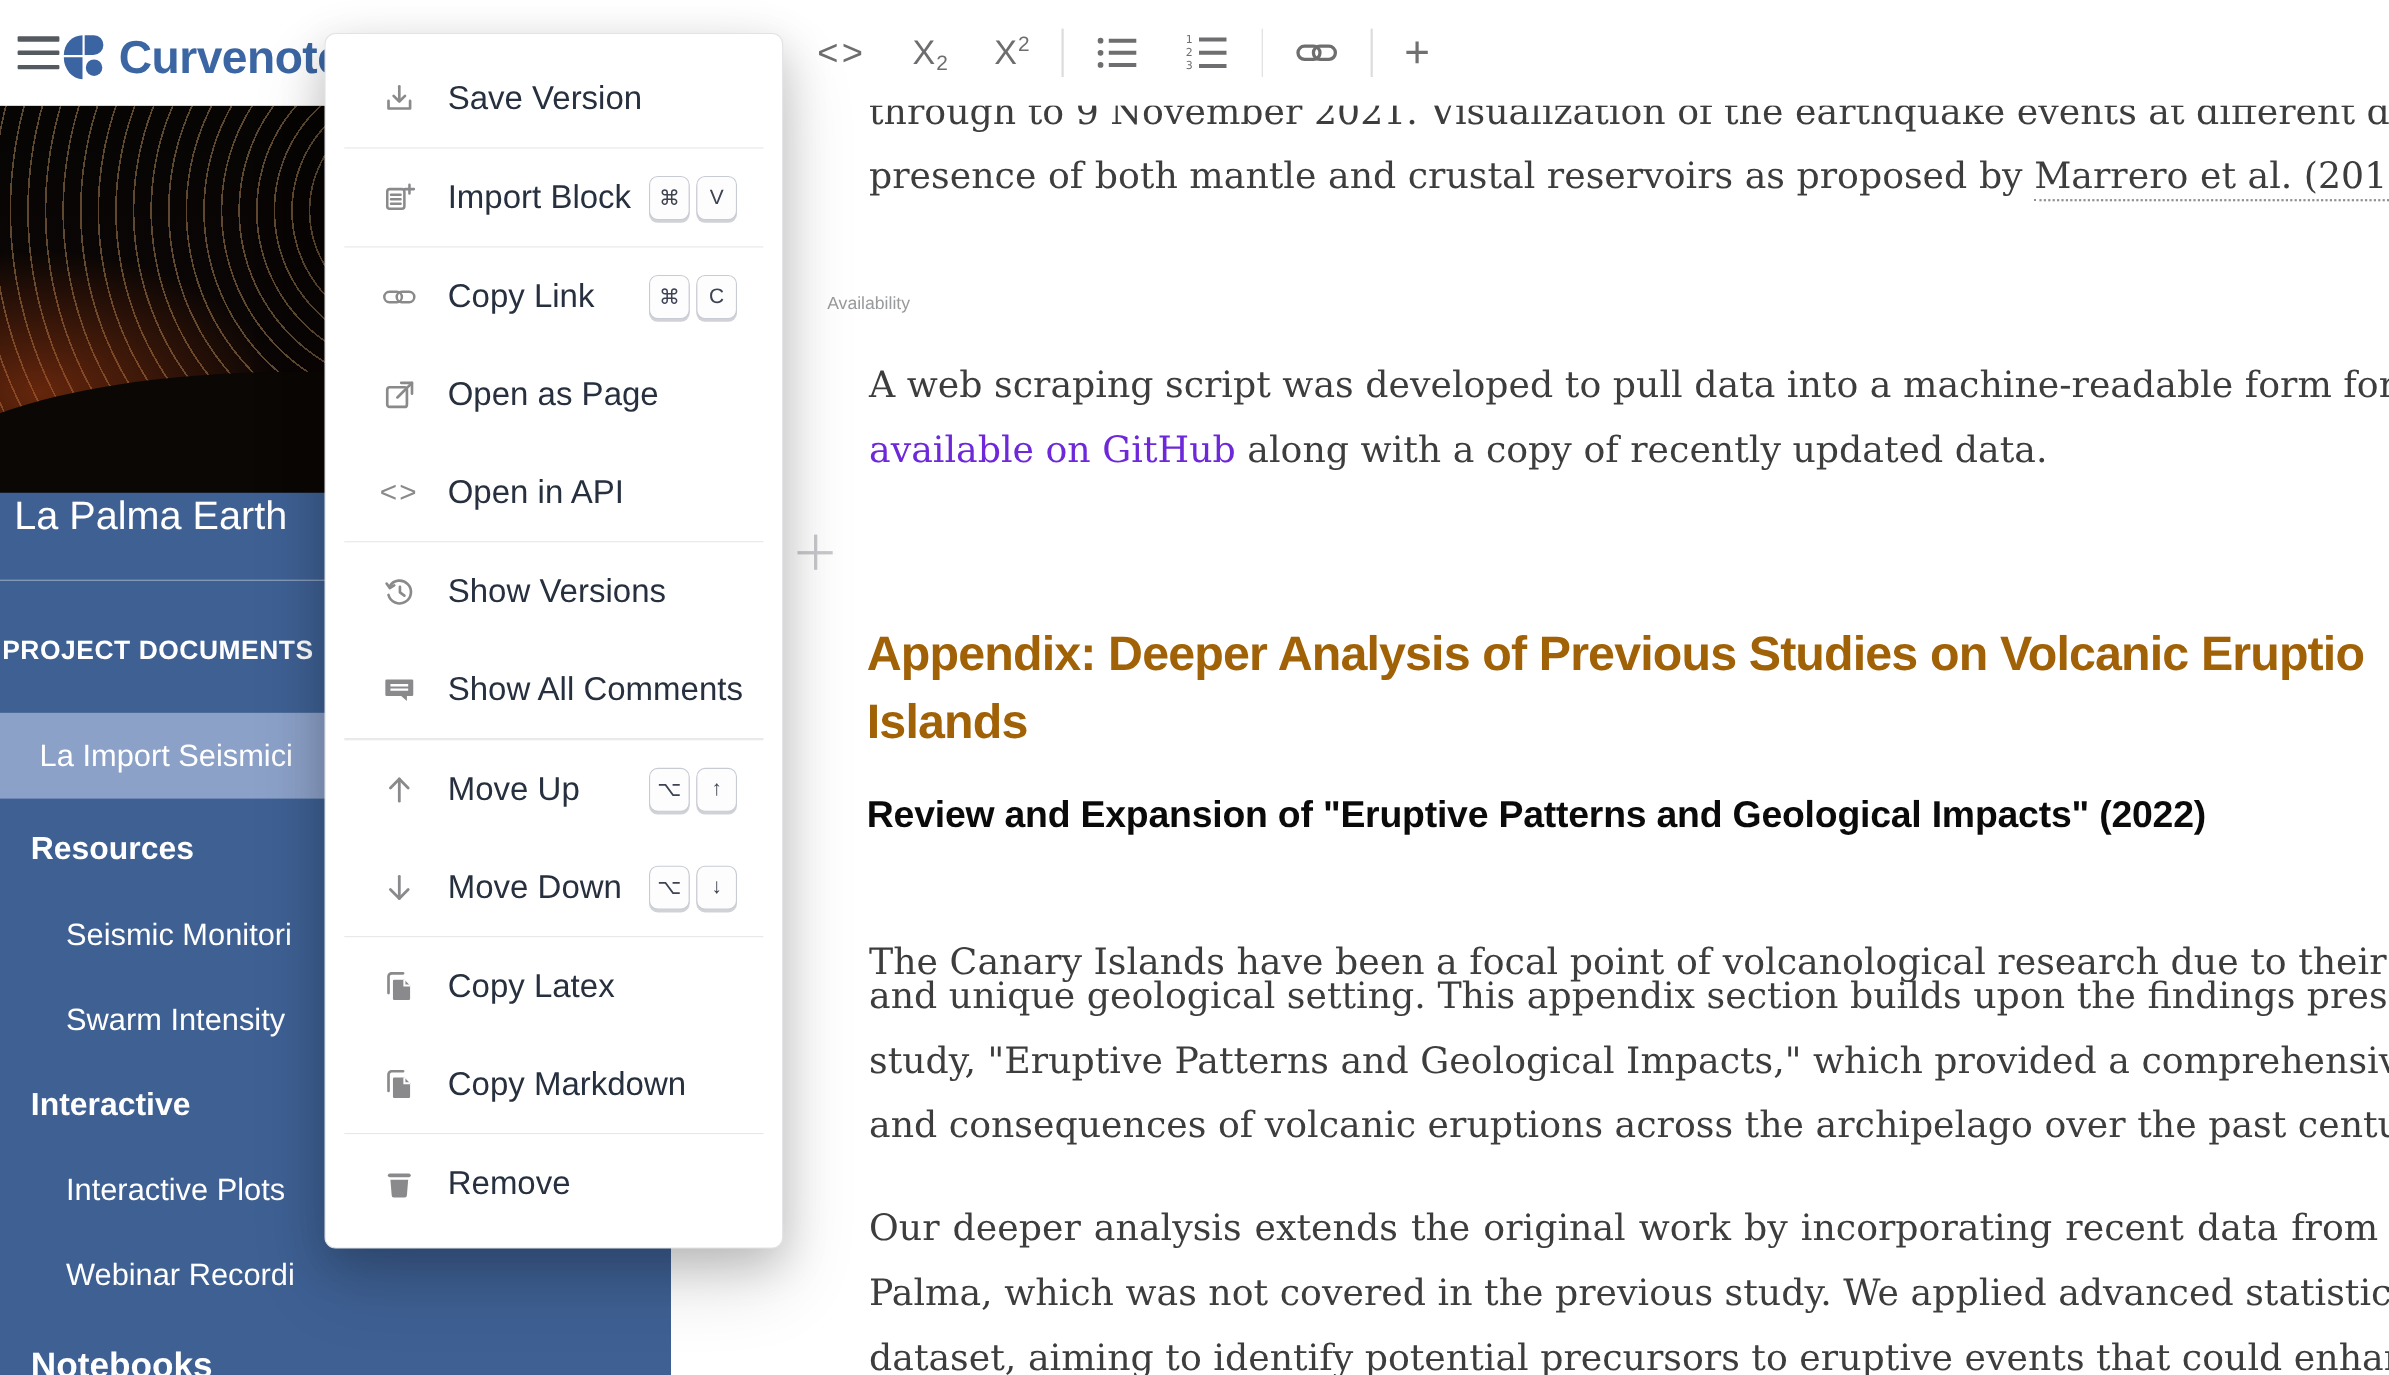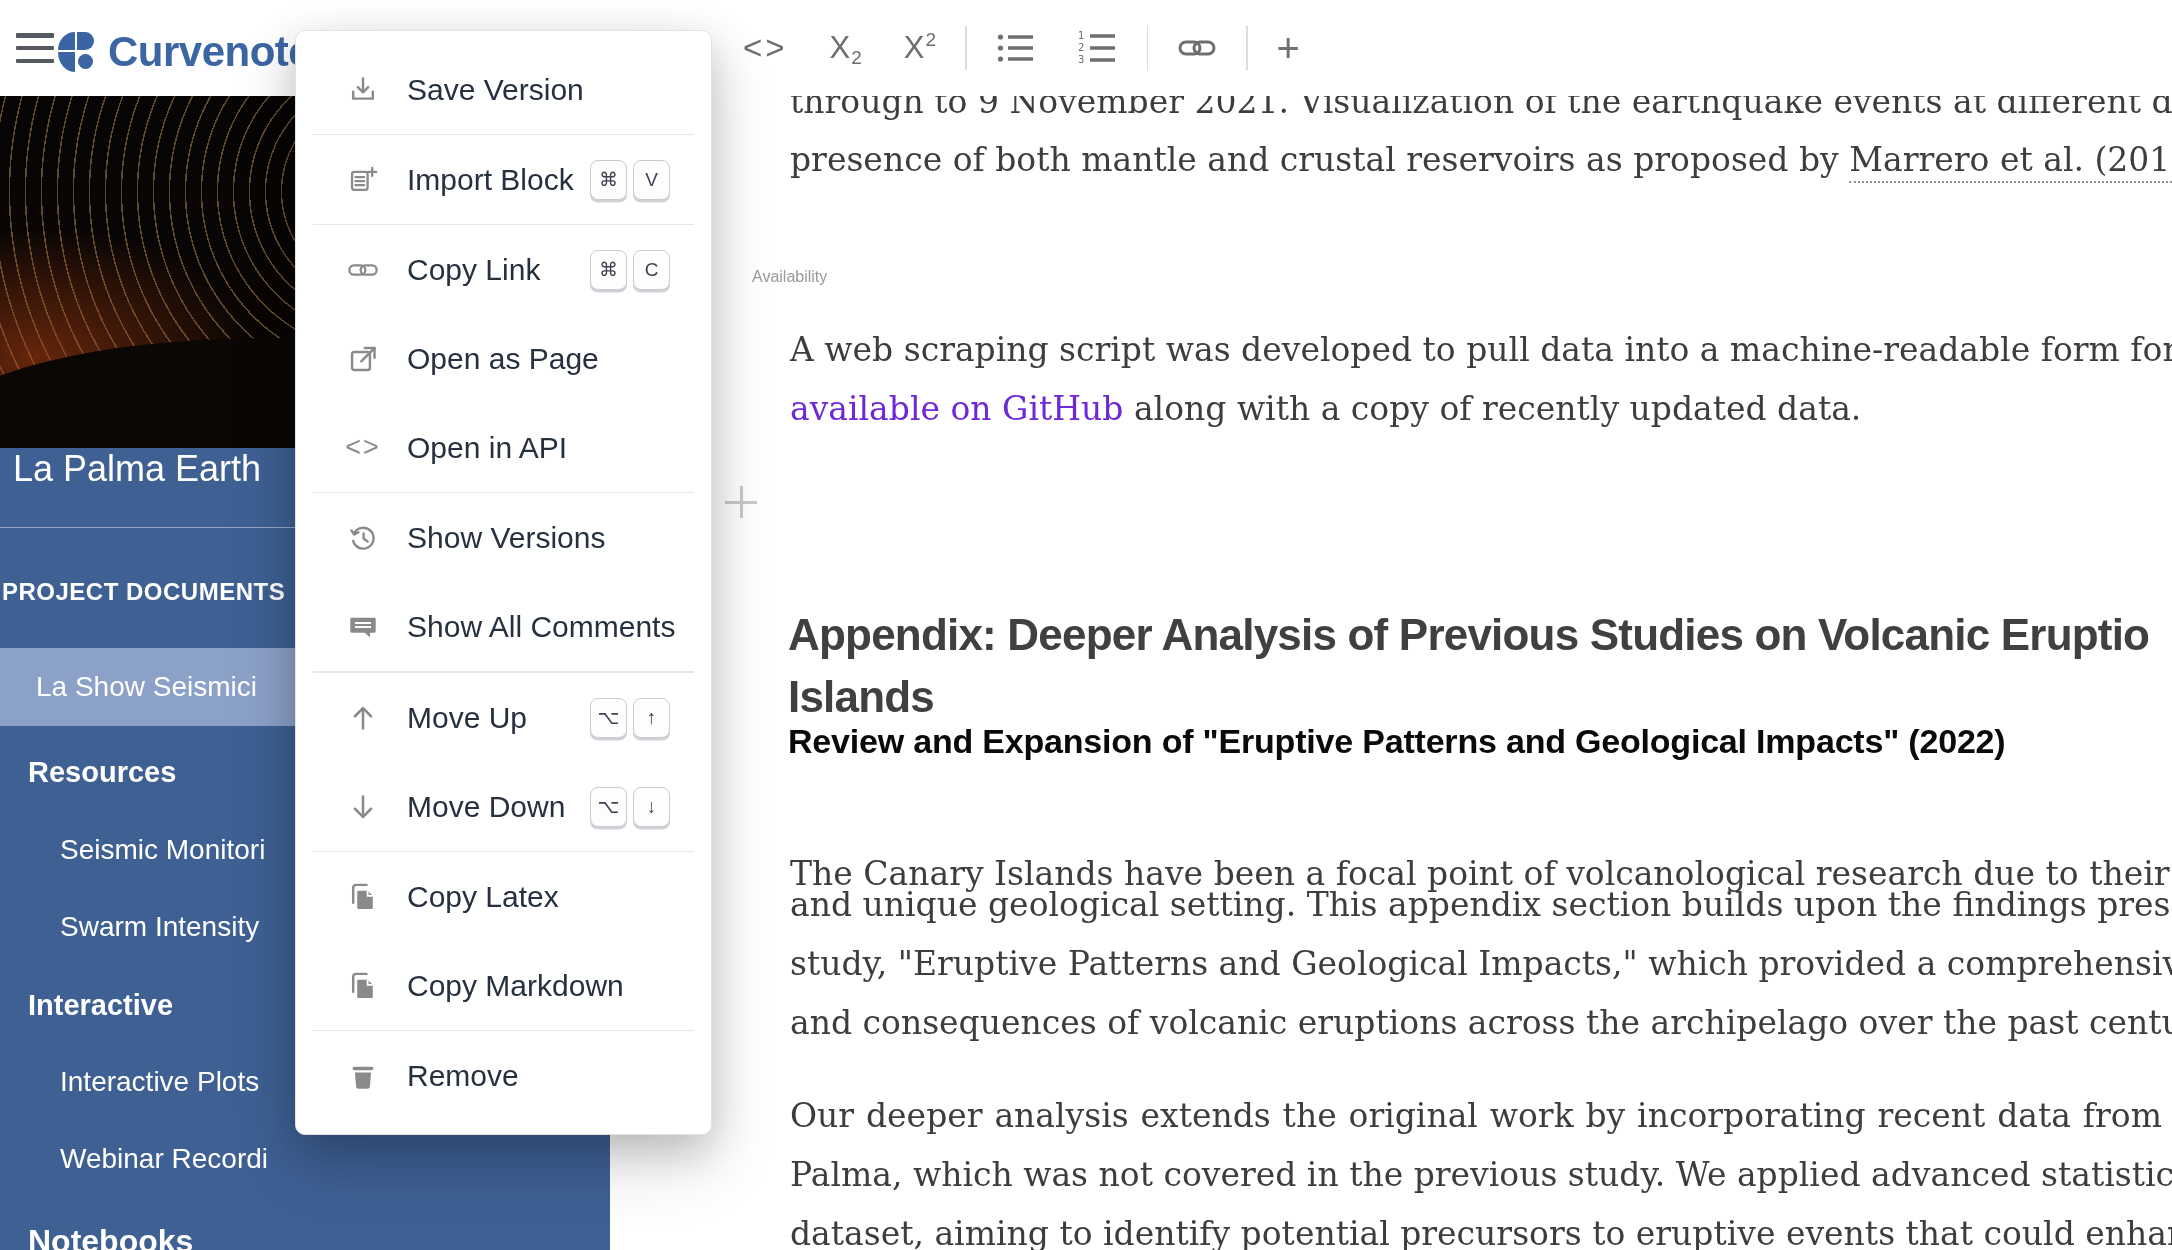--- a/index.html
+++ b/index.html
@@ -78,21 +78,21 @@
   
   .content { position:absolute; left:0; top:0; z-index:1; }
   .doc-line { position:absolute; left:790px; width:1372px; font-family:"DejaVu Serif", serif;
     font-size:33px; line-height:44px; color:#3d3d3d; white-space:nowrap;
     text-align:justify; text-align-last:justify; }
   .doc-line.natural { text-align:left; text-align-last:left; width:auto; }
   .cite { border-bottom:2px dotted #8f8f8f; padding-bottom:2px; }
   .doc-link { color:#6d28d9; }
   .avail-label { position:absolute; left:752px; top:268px; font-size:16px; color:#999a9c; font-family:"Liberation Sans", sans-serif; }
   .h1-line { position:absolute; left:788px; font-family:"Liberation Sans", sans-serif;
-    font-size:44px; line-height:58px; font-weight:700; letter-spacing:-0.8px; color:#404040; white-space:nowrap;margin-top:40px; }
+    font-size:44px; line-height:58px; font-weight:700; letter-spacing:-0.8px; color:#a16207; white-space:nowrap; }
   .h2-line { position:absolute; left:788px; font-family:"Liberation Sans", sans-serif;
     font-size:34px; font-weight:700; letter-spacing:-0.2px; color:#0a0a0a; white-space:nowrap; }
 
   
   .gutter-plus { position:absolute; left:725px; top:486px; width:32px; height:32px; z-index:5; cursor:pointer; }
   .gutter-plus::before { content:""; position:absolute; left:0; top:14.5px; width:32px; height:3px; background:#c9c9cd; }
   .gutter-plus::after { content:""; position:absolute; left:14.5px; top:0; width:3px; height:32px; background:#c9c9cd; }
 </style>
 </head>
 <body>
@@ -183,21 +183,21 @@
     </div>
   </div>
 
   <div class="sidebar">
     <div class="volcano"></div>
     <div class="side-title">La Palma Earth</div>
     <div class="side-divider"></div>
     <div class="side-section-label">PROJECT DOCUMENTS</div>
 
     <div class="nav-row selected ind-2 nav-doc" style="top:552px;">
-      <span>La Show Seismici</span>
+      <span>La Import Seismici</span>
     </div>
     <div class="nav-row ind-1 nav-header" style="top:637px;">
       <span>Resources</span>
     </div>
     <div class="nav-row ind-3 nav-doc" style="top:715px;">
       <span>Seismic Monitori</span>
     </div>
     <div class="nav-row ind-3 nav-doc" style="top:792px;">
       <span>Swarm Intensity</span>
     </div>

